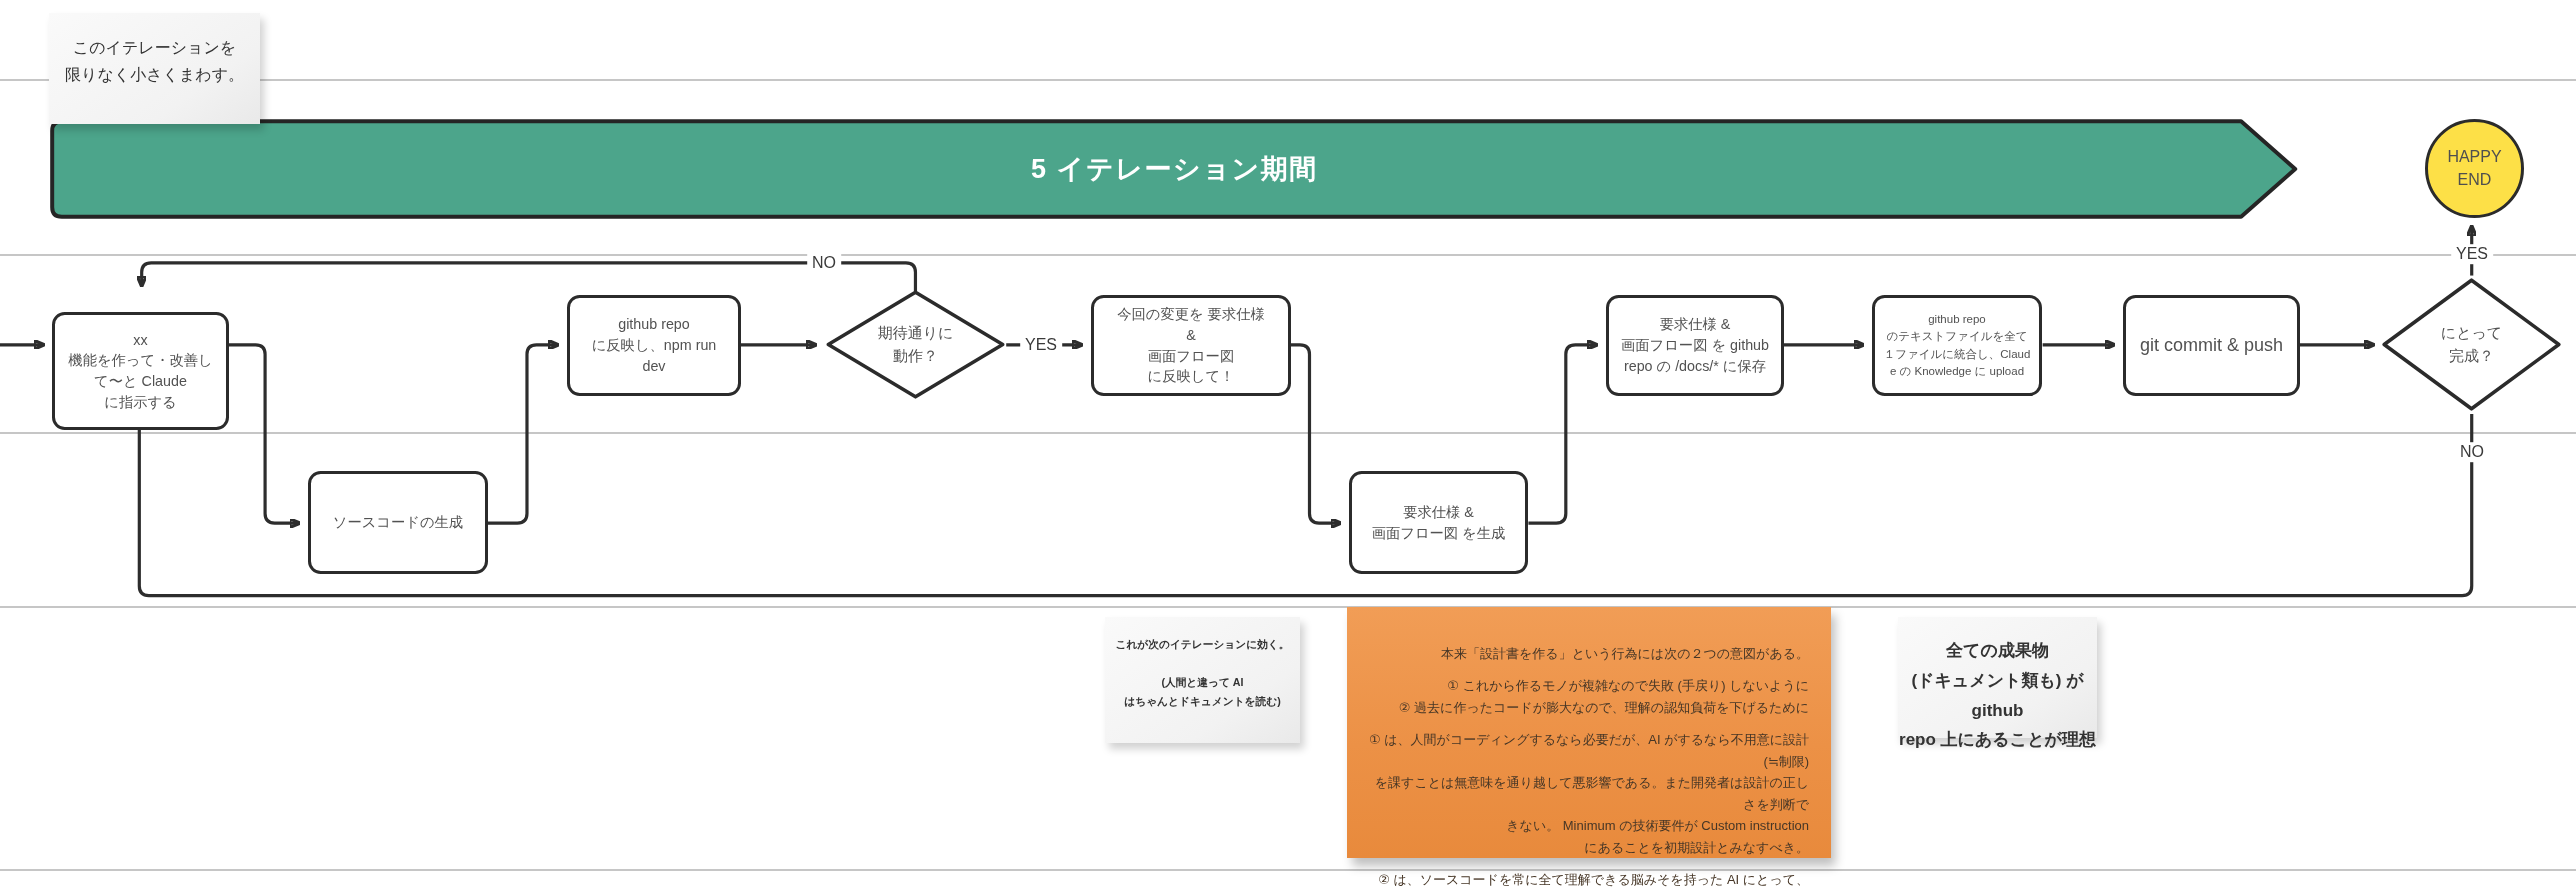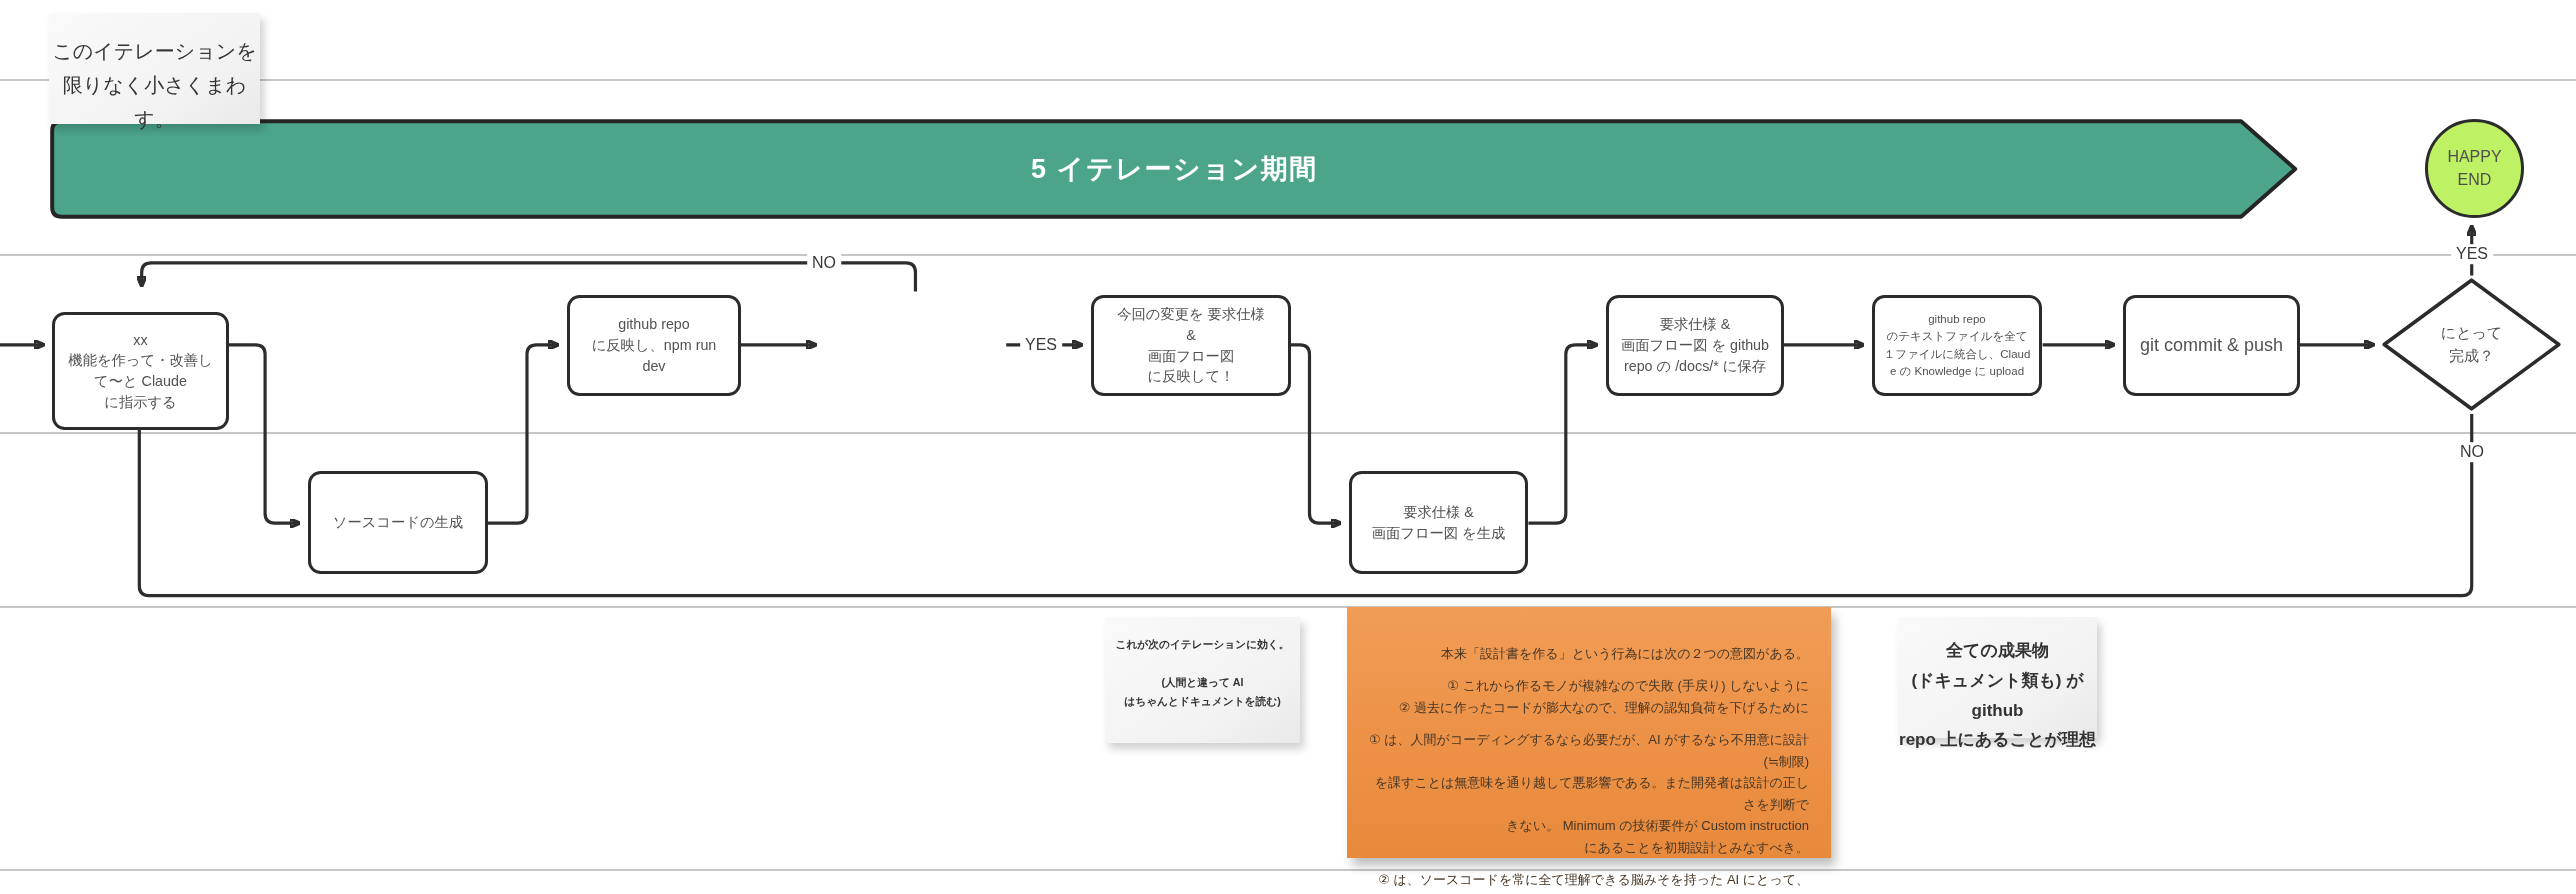--- a/index.html
+++ b/index.html
@@ -57,21 +57,21 @@
     font-size: 15px;
     line-height: 1.5;
     color: #525252;
   }
   .terminal-circle {
     position: absolute;
     width: 99px;
     height: 99px;
     border: 3.2px solid #2b2b2b;
     border-radius: 50%;
-    background: #bef264;
+    background: #fde047;
     display: flex;
     align-items: center;
     justify-content: center;
     text-align: center;
     white-space: pre-line;
     font-size: 16px;
     line-height: 1.4;
     color: #4f4f4f;
     z-index: 3;
   }
@@ -112,21 +112,21 @@
     background: linear-gradient(145deg, #fafafa 0%, #f2f2f2 70%, #e9e9e9 100%);
     box-shadow: 4px 6.4px 8px rgba(0,0,0,0.18);
     display: flex;
     align-items: center;
     justify-content: center;
     text-align: center;
     white-space: pre-line;
     color: #333333;
     z-index: 7;
   }
-  #sticky-iteration { left: 49px; top: 12.7px; width: 211px; height: 111px; font-size: 20px; font-weight: 500; line-height: 1.7; align-items: flex-start; padding-top: 21px; }
+  #sticky-iteration { left: 49px; top: 12.7px; width: 211px; height: 111px; font-size: 16px; font-weight: 500; line-height: 1.7; align-items: flex-start; padding-top: 21px; }
   #sticky-next-iteration { left: 1105px; top: 617px; width: 195px; height: 126px; font-size: 10.7px; font-weight: 600; line-height: 1.8; align-items: flex-start; padding-top: 17.5px; }
   #sticky-artifacts { left: 1898px; top: 617px; width: 199px; height: 121px; font-size: 17px; font-weight: 700; line-height: 1.75; align-items: flex-start; padding-top: 19px; }
   #note-design {
     position: absolute;
     left: 1347px; top: 607px;
     width: 484px; height: 251px;
     background: linear-gradient(180deg, #f19d56 0%, #ec9146 55%, #e88a3c 100%);
     box-shadow: 4.8px 8px 9.6px rgba(0,0,0,0.25);
     padding: 36px 22px;
     color: #463626;
@@ -212,20 +212,27 @@
   </div>
 
   <div class="node" style="left: 308px; top: 471px; width: 180px; height: 103px;">
     <span>ソースコードの生成</span>
   </div>
   <div class="node" style="left: 1349px; top: 471px; width: 179px; height: 103px;">
     <span>要求仕様 &amp;
 画面フロー図 を生成</span>
   </div>
 
+  <div class="diamond-wrap" style="left: 825px; top: 289px; width: 181px; height: 111px;">
+    <svg width="181" height="111" viewBox="0 0 228 140">
+      <polygon points="114,4 224,70 114,136 4,70" fill="#ffffff" stroke="#2b2b2b" stroke-width="4.5" stroke-linejoin="round"></polygon>
+    </svg>
+    <div class="diamond-label">期待通りに
+動作？</div>
+  </div>
   <div class="diamond-wrap" style="left: 2381px; top: 277px; width: 181px; height: 135px;">
     <svg width="181" height="135" viewBox="0 0 228 170">
       <polygon points="114,4 224,85 114,166 4,85" fill="#ffffff" stroke="#2b2b2b" stroke-width="4.5" stroke-linejoin="round"></polygon>
     </svg>
     <div class="diamond-label">にとって
 完成？</div>
   </div>
 
   <div class="edge-label" style="left: 824px; top: 263px;">NO</div>
   <div class="edge-label" style="left: 1041px; top: 345px;">YES</div>

